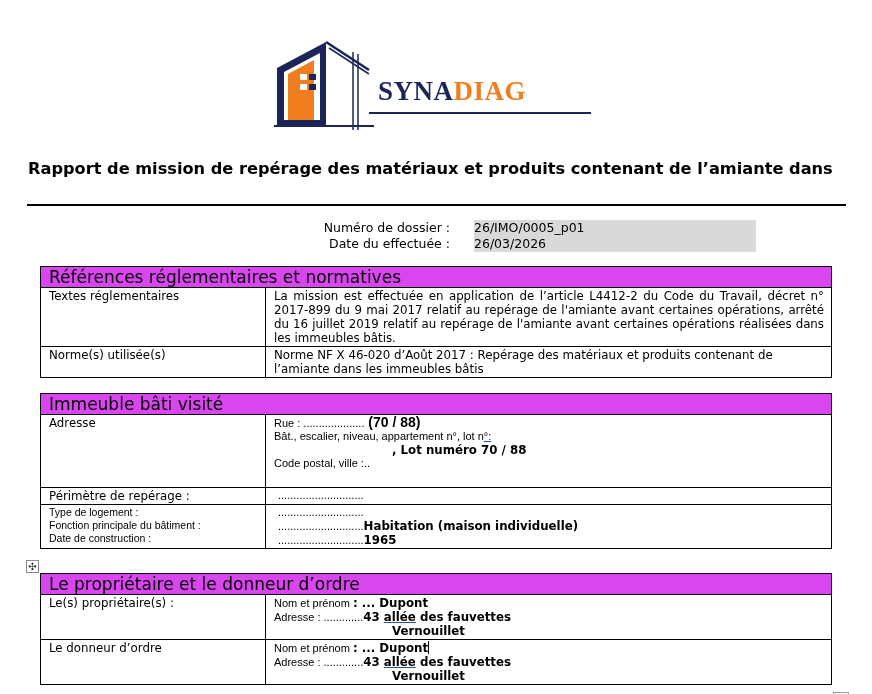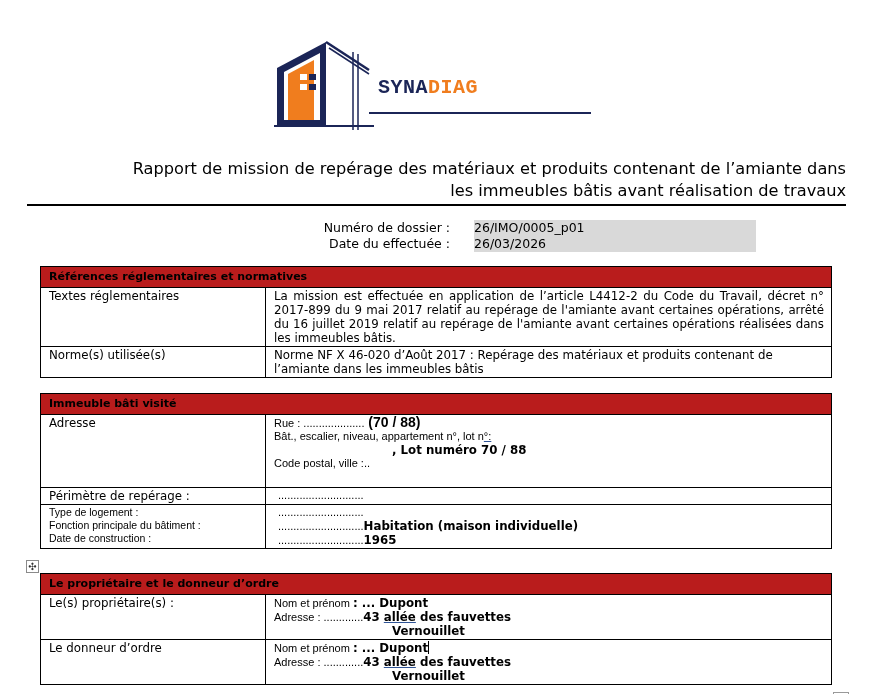--- a/index.html
+++ b/index.html
@@ -3,42 +3,42 @@
 <meta charset="utf-8">
 <style>
   html, body { margin: 0; padding: 0; background: #ffffff; }
   body {
     width: 872px; height: 694px; overflow: hidden; position: relative;
     font-family: "DejaVu Sans", sans-serif; color: #000;
   }
   .logo { position: absolute; left: 274px; top: 38px; width: 320px; height: 92px; }
   .logo-text {
     position: absolute; left: 104px; top: 38px;
-    font-family: Liberation Mono, monospace; font-weight: bold; font-size: 20px; letter-spacing: 0.5px;
+    font-family: Liberation Serif, serif; font-weight: bold; font-size: 27px; letter-spacing: 0.5px;
   }
   .logo-text .syna { color: #1b2557; }
   .logo-text .diag { color: #f07d1e; }
 
   .title {
     position: absolute; left: 28px; top: 158px; width: 818px;
-    text-align: right; font-weight: normal; font-size: 16.2px; line-height: 22px;
+    text-align: left; font-weight: bold; font-size: 16.2px; line-height: 22px;
   }
   .title-rule { position: absolute; left: 27px; top: 204px; width: 819px; height: 1.5px; background: #000; }
 
   .meta { position: absolute; left: 300px; top: 220px; font-size: 12.5px; line-height: 16px; }
   .meta-row { display: flex; }
   .meta-label { width: 150px; text-align: right; padding-right: 24px; }
   .meta-value { width: 282px; background: #d9d9d9; }
 
   table.sec {
     position: absolute; left: 40px; width: 792px; border-collapse: collapse;
     font-size: 11.8px; line-height: 14px;
   }
   table.sec td { border: 1.3px solid #000; vertical-align: top; padding: 1px 7px 1px 8px; }
-  table.sec td.head { background: #b91c1c; font-weight: bold; font-size: 11px; padding: 3px 8px; }
+  table.sec td.head { background: #d946ef; font-weight: normal; font-size: 17px; padding: 3px 8px; }
   td.left { width: 209px; }
   .small { font-family: "Liberation Sans", sans-serif; font-size: 11px; line-height: 13px; }
   .just { text-align: justify; }
   .b { font-weight: bold; }
   .u { text-decoration: underline; text-decoration-color: #2f5496; }
   .indent { padding-left: 118px; }
   .caret { display: inline-block; width: 1px; height: 13px; background: #000; vertical-align: -2px; }
 
   .move-handle {
     position: absolute; left: 26px; top: 560px; width: 11px; height: 11px;
@@ -65,21 +65,20 @@
     <line x1="0" y1="88" x2="100" y2="88" stroke="#1b2557" stroke-width="2"></line>
   </svg>
   <div style="position:absolute;left:95px;top:74px;width:222px;height:2px;background:#1b2557"></div>
   <div class="logo-text">
     <span class="syna">SYNA</span><span class="diag">DIAG</span>
   </div>
 </div>
 
 <div class="title">
   <div>Rapport de mission de repérage des matériaux et produits contenant de l’amiante dans</div>
-  <div>les immeubles bâtis avant réalisation de travaux</div>
 </div>
 <div class="title-rule"></div>
 
 <div class="meta">
   <div class="meta-row">
     <div class="meta-label">Numéro de dossier :</div>
     <div class="meta-value">26/IMO/0005_p01</div>
   </div>
   <div class="meta-row">
     <div class="meta-label">Date du effectuée :</div>

